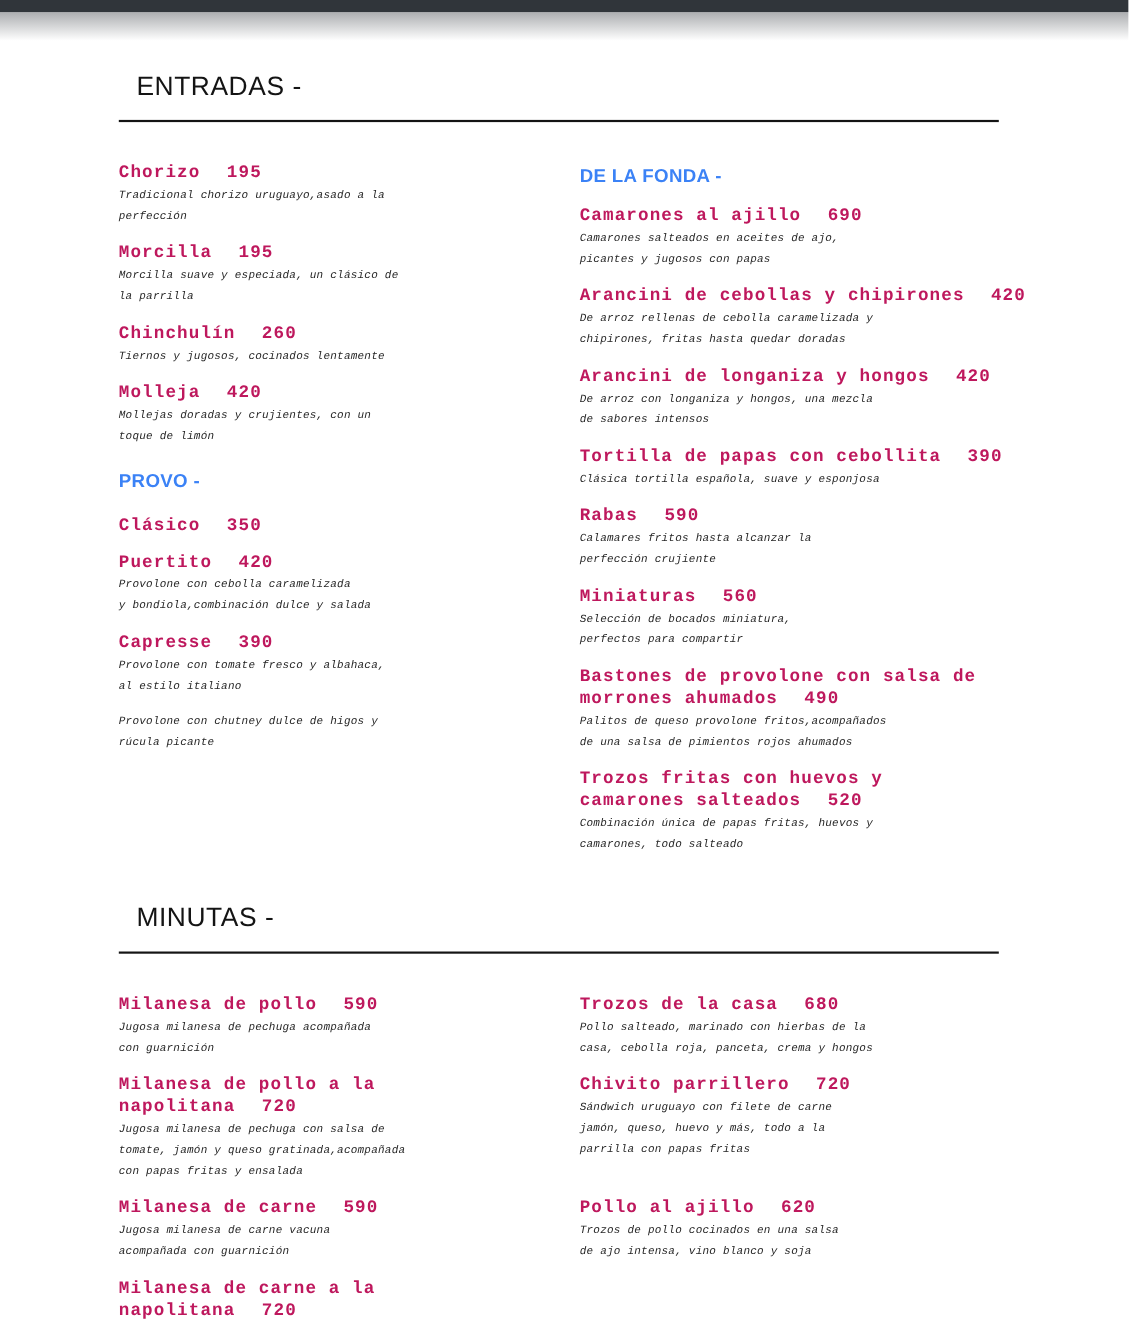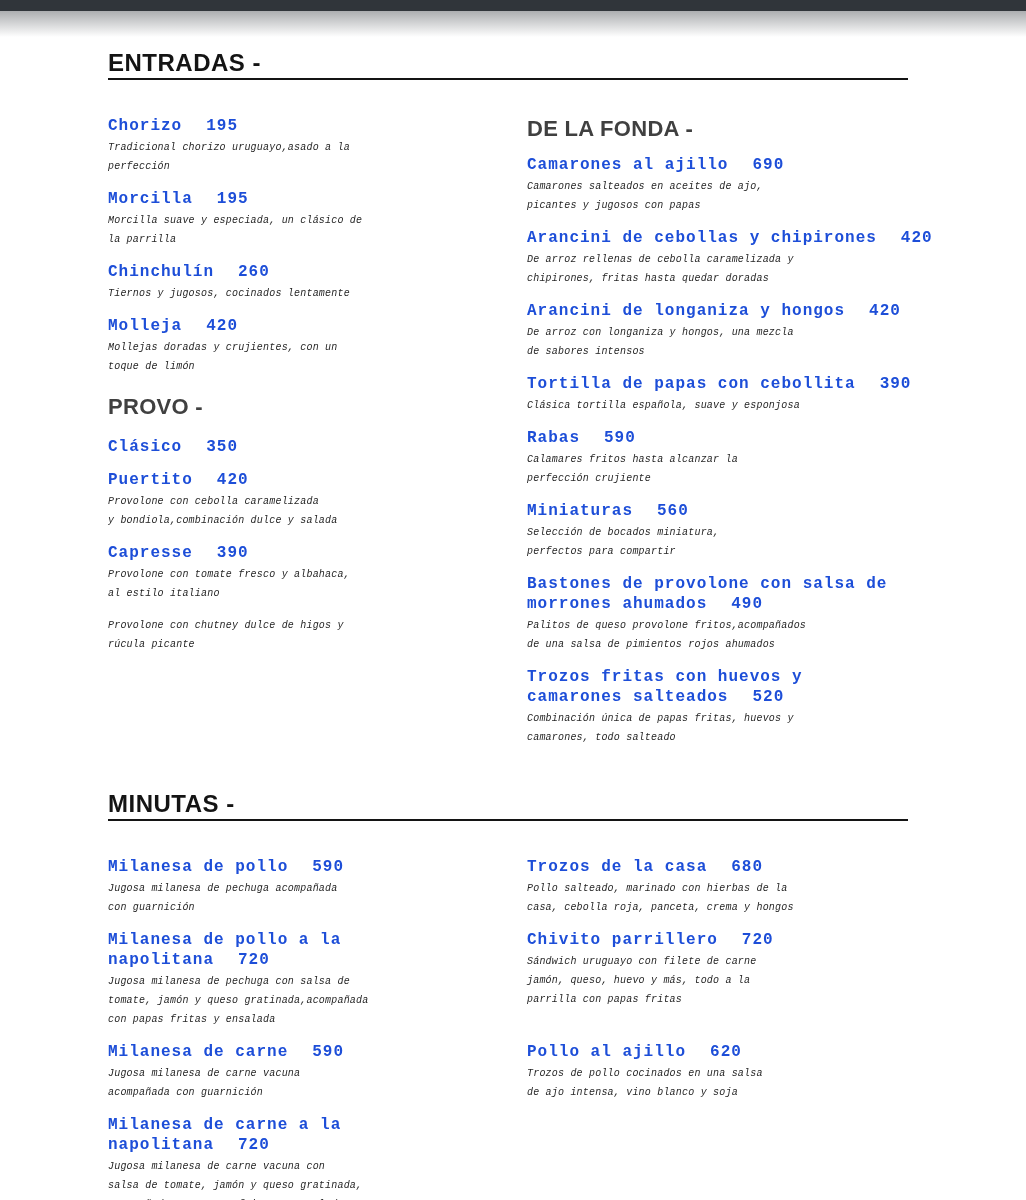--- a/index.html
+++ b/index.html
@@ -1,27 +1,27 @@
 <!DOCTYPE html>
 <html><head>
 <meta charset="utf-8">
 <style>
   html,body{margin:0;padding:0;background:#ffffff;width:1026px;}
   body{font-family:"Liberation Mono","DejaVu Sans Mono",monospace;color:#1a1a1a;}
   .page{width:1026px;min-height:1200px;overflow:hidden;position:relative;}
   .top-bar{height:11px;background:#30353a;}
   .top-shadow{height:26px;background:linear-gradient(to bottom,rgba(47,52,58,0.40),rgba(255,255,255,0));}
   .content{padding:12px 0 0 108px;}
-  .section-title{font-family:"Liberation Sans","DejaVu Sans",sans-serif;font-size:24px;font-weight:700;letter-spacing:0.5px;color:#141414;margin:0;line-height:28px;}
+  .section-title{font-family:"Liberation Sans","DejaVu Sans",sans-serif;font-size:24px;font-weight:400;letter-spacing:0.5px;color:#141414;margin:16px;line-height:28px;}
   .rule{border:none;border-top:2px solid #141414;margin:1px 0 0 0;width:800px;}
   .two-col{display:grid;grid-template-columns:419px auto;margin-top:36px;align-items:start;}
-  .subheading{font-family:"Liberation Sans","DejaVu Sans",sans-serif;font-size:22px;font-weight:800;letter-spacing:0.3px;color:#404040;margin:18px 0 18px 0;line-height:25px;}
+  .subheading{font-family:"Liberation Sans","DejaVu Sans",sans-serif;font-size:17px;font-weight:800;letter-spacing:0.3px;color:#3b82f6;margin:18px 0 18px 0;line-height:25px;}
   .group:first-child .subheading{margin-top:0;margin-bottom:14px;}
   .item{margin-bottom:13px;}
-  .item-title{font-size:16px;font-weight:bold;letter-spacing:1px;line-height:20px;white-space:pre;color:#1d4ed8;}
+  .item-title{font-size:16px;font-weight:bold;letter-spacing:1px;line-height:20px;white-space:pre;color:#be185d;}
   .price{margin-left:24px;}
   .item-desc{font-style:italic;font-size:10px;line-height:19px;white-space:pre;color:#262626;margin-top:2px;letter-spacing:0.2px;}
   .minutas{margin-top:30px;}
   .minutas-grid{display:grid;grid-template-columns:419px auto;row-gap:0;align-items:start;margin-top:36px;}
 </style>
 </head>
 <body>
 
 <div class="page">
   <div class="top-bar"></div>

